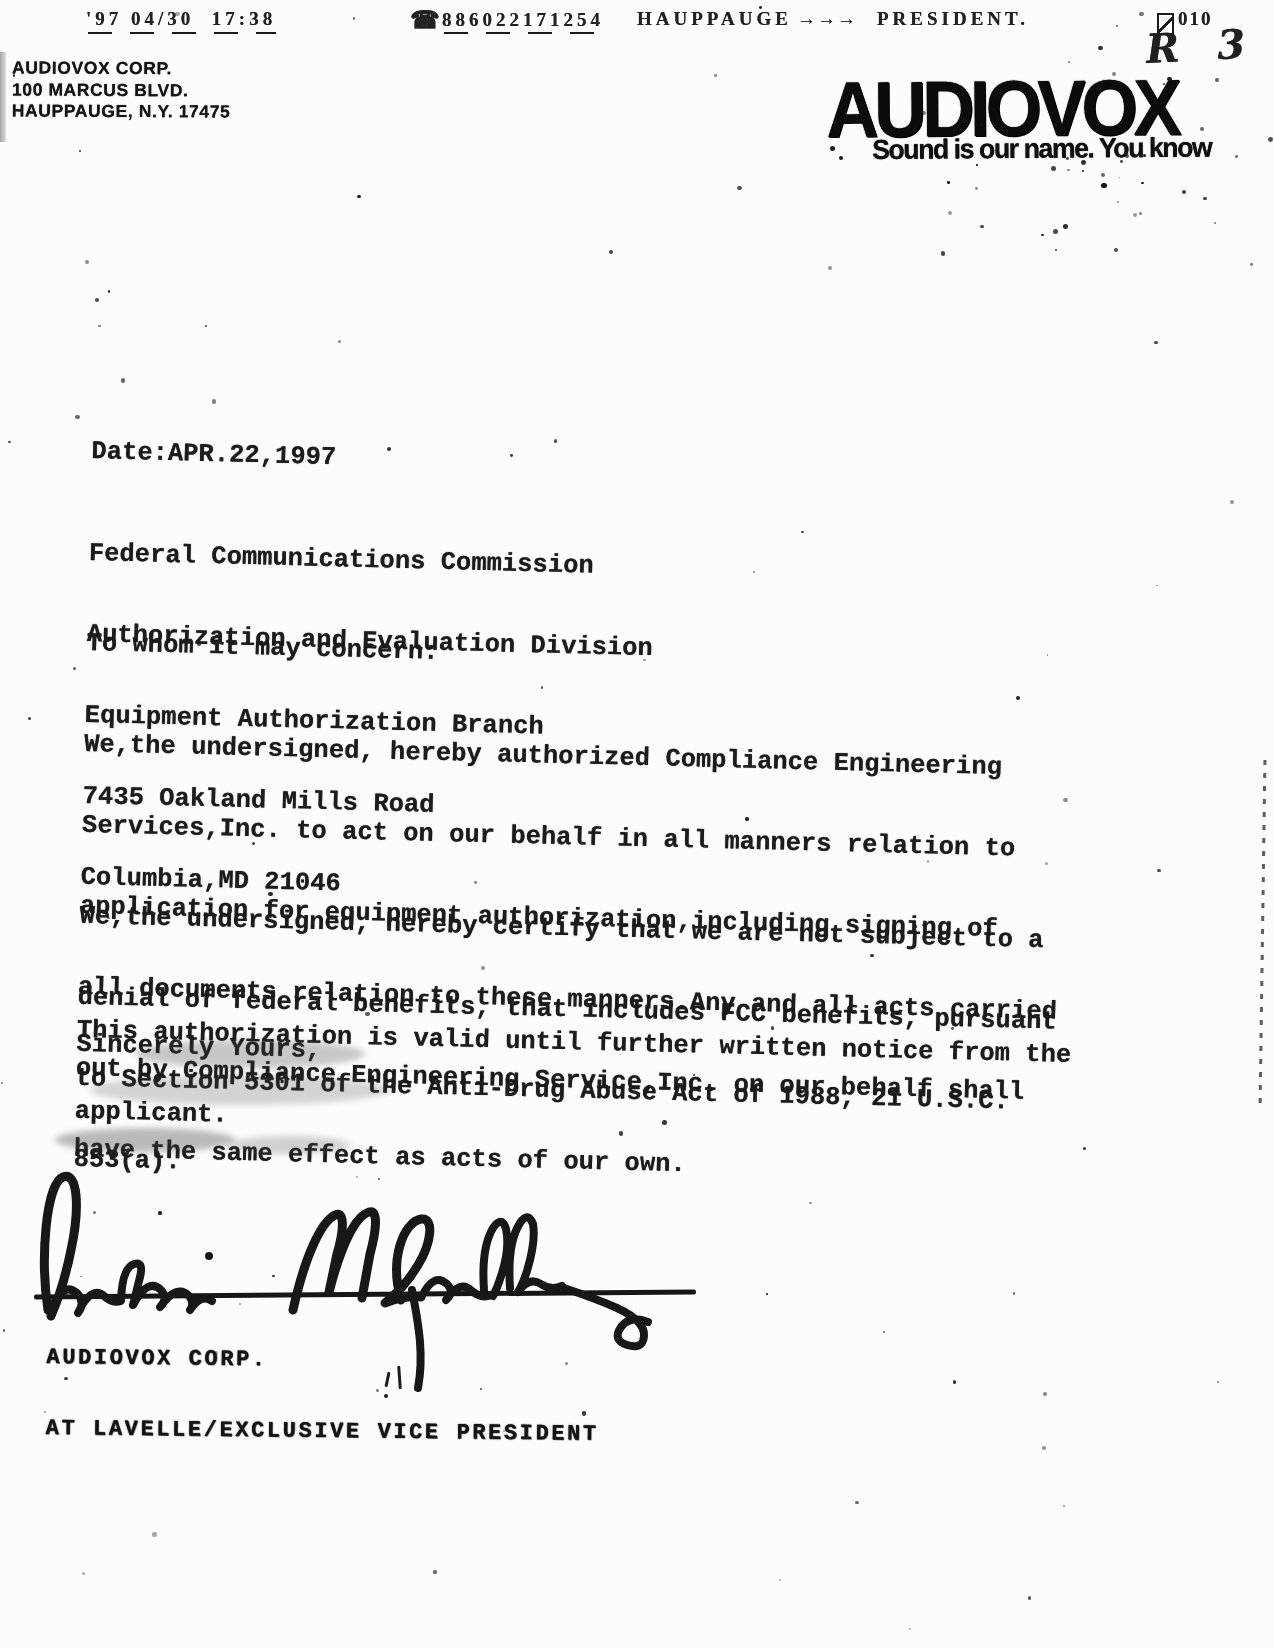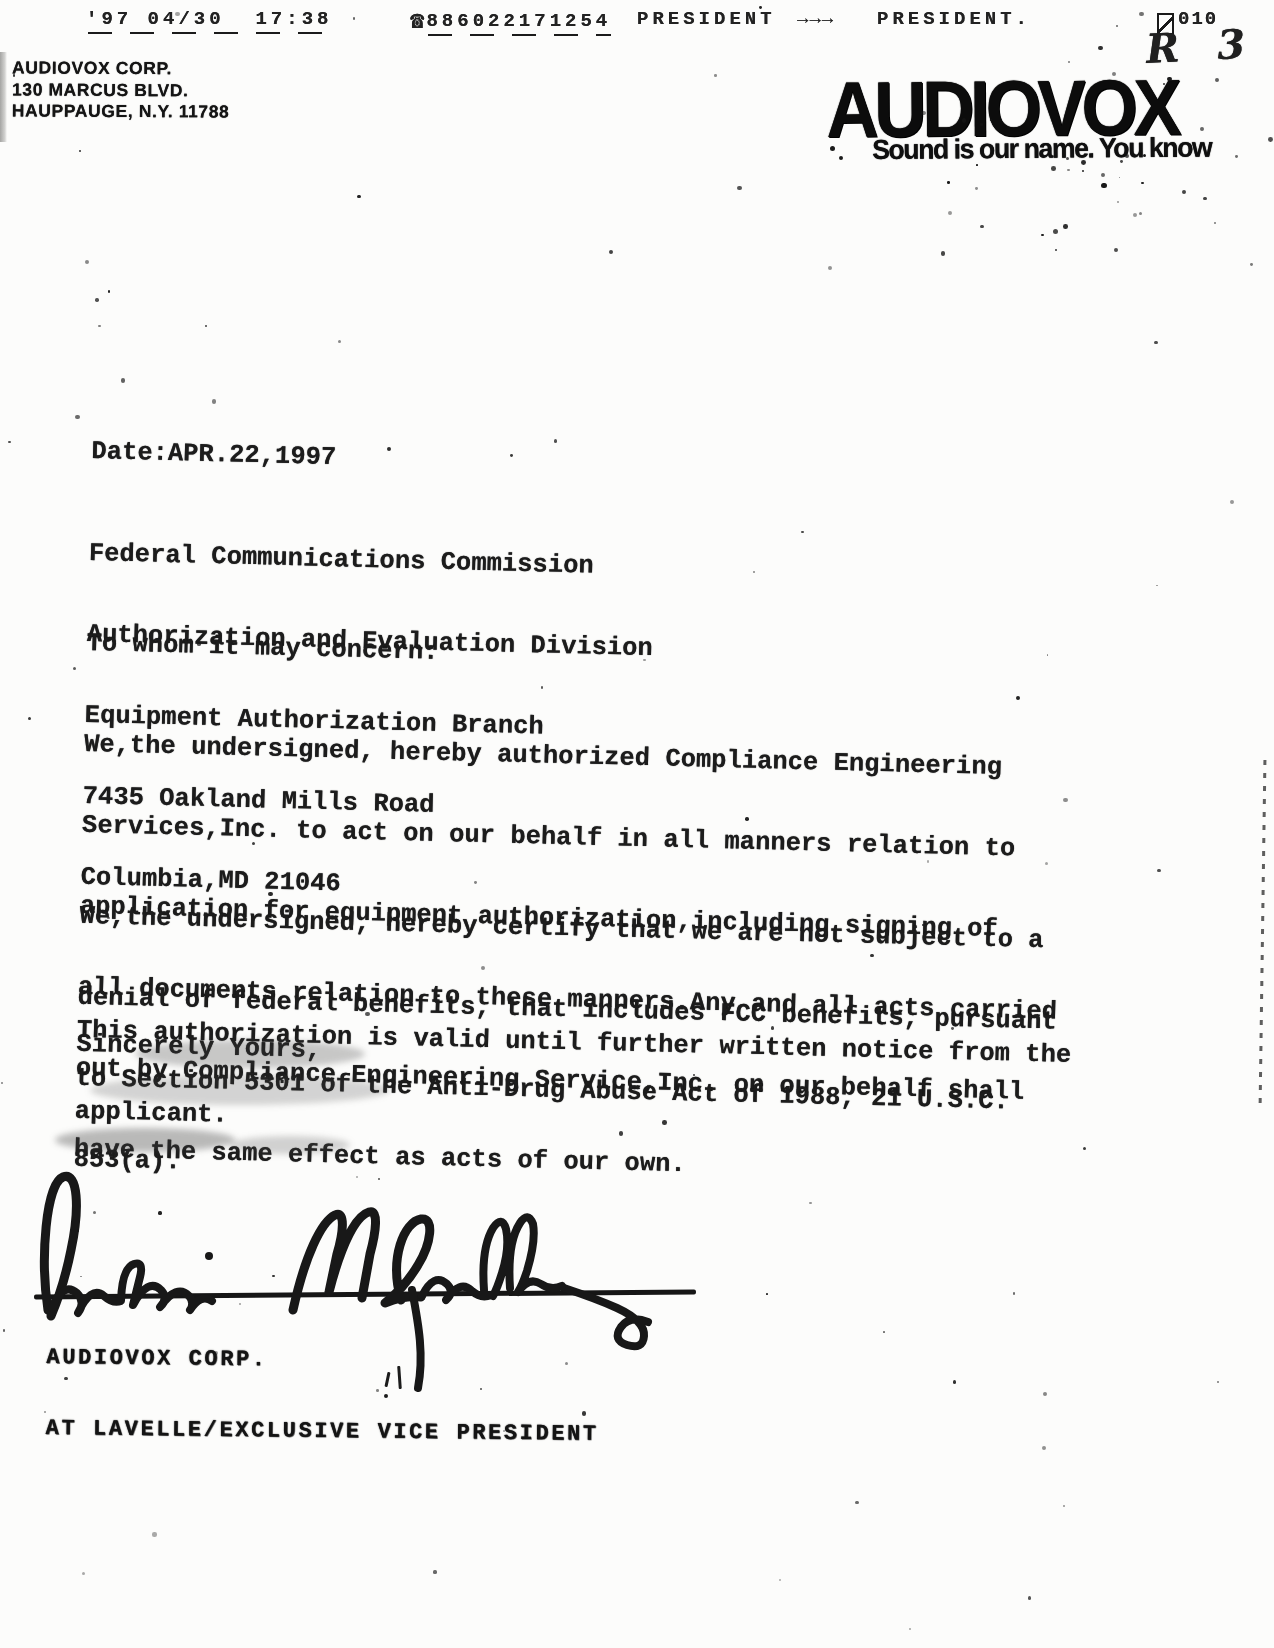--- a/index.html
+++ b/index.html
@@ -4,21 +4,21 @@
 <style>
   html,body{margin:0;padding:0;background:#e8e8e6;}
   .page{
     position:relative;width:1274px;height:1648px;margin:0 auto;
     background:#fcfcfb;overflow:hidden;color:#1b1b1b;
     font-family:"Liberation Mono",monospace;
   }
   
   .fax-item{
     position:absolute;font-size:19px;font-weight:bold;letter-spacing:4px;
-    white-space:pre;color:#222;text-shadow:0 0 .6px rgba(20,20,20,.75);
+    white-space:pre;color:#222;text-shadow:0 0 .6px rgba(20,20,20,.75);font-family:Liberation Serif, serif;
   }
   .uline{
     background-image:linear-gradient(90deg,#1b1b1b 0 24px,transparent 24px 42px);
     background-size:42px 2px;background-repeat:repeat-x;background-position:2px 100%;
     padding-bottom:4px;
   }
   .phone{font-size:24px;letter-spacing:0;vertical-align:-2px;margin-right:2px;}
   .pgicon{
     position:absolute;left:1157px;top:13px;width:13px;height:18px;
     border:2.5px solid #1a1a1a;background:
@@ -95,32 +95,32 @@
   .tick{position:absolute;background:#1c1c1c;border-radius:1px;}
 </style>
 </head>
 <body>
 
 <div class="page">
 
   <div>
     <span class="fax-item uline" style="left:86px;top:8px;">'97 04/30  17:38</span>
     <span class="fax-item" style="left:410px;top:6px;"><span class="phone">☎</span><span class="uline">886022171254</span></span>
-    <span class="fax-item" style="left:637px;top:8px;">PRESIDENT</span>
+    <span class="fax-item" style="left:637px;top:8px;">HAUPPAUGE</span>
     <span class="fax-item" style="left:797px;top:8px;letter-spacing:1px;">→→→</span>
     <span class="fax-item" style="left:877px;top:8px;">PRESIDENT.</span>
     <span class="pgicon"></span>
     <span class="fax-item" style="left:1178px;top:8px;letter-spacing:2px;">010</span>
     <span class="handnote">R 3</span>
   </div>
 
   <div class="sender">
     <div>AUDIOVOX CORP.</div>
-    <div>130 MARCUS BLVD.</div>
-    <div>HAUPPAUGE, N.Y. 11788</div>
+    <div>100 MARCUS BLVD.</div>
+    <div>HAUPPAUGE, N.Y. 17475</div>
   </div>
   <div class="logo">AUDIOVOX</div>
   <div class="tagline">Sound is our name. You know</div>
 
   <div class="letter">
     <div class="l-date">Date:APR.22,1997</div>
     <div class="l-addr">
       <div>Federal Communications Commission</div>
       <div>Authorization and Evaluation Division</div>
       <div>Equipment Authorization Branch</div>

